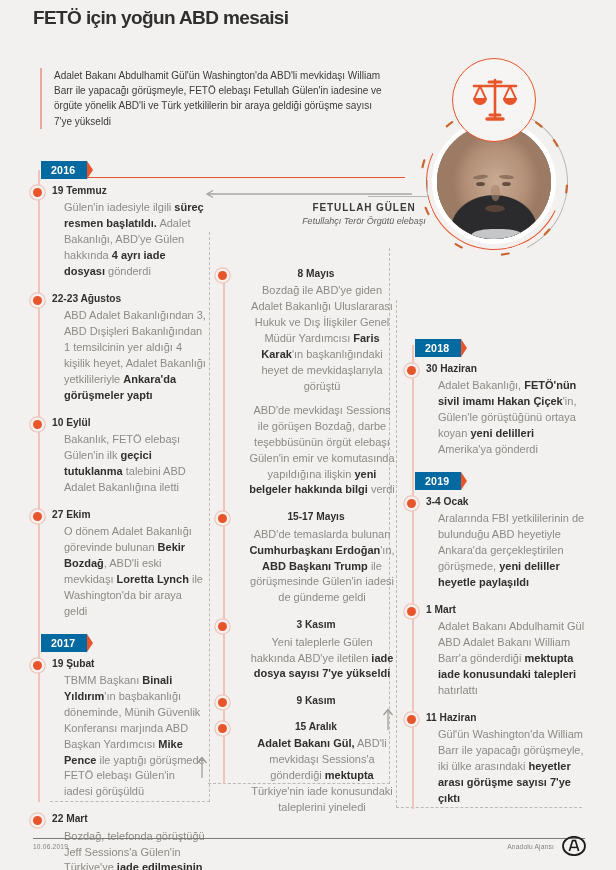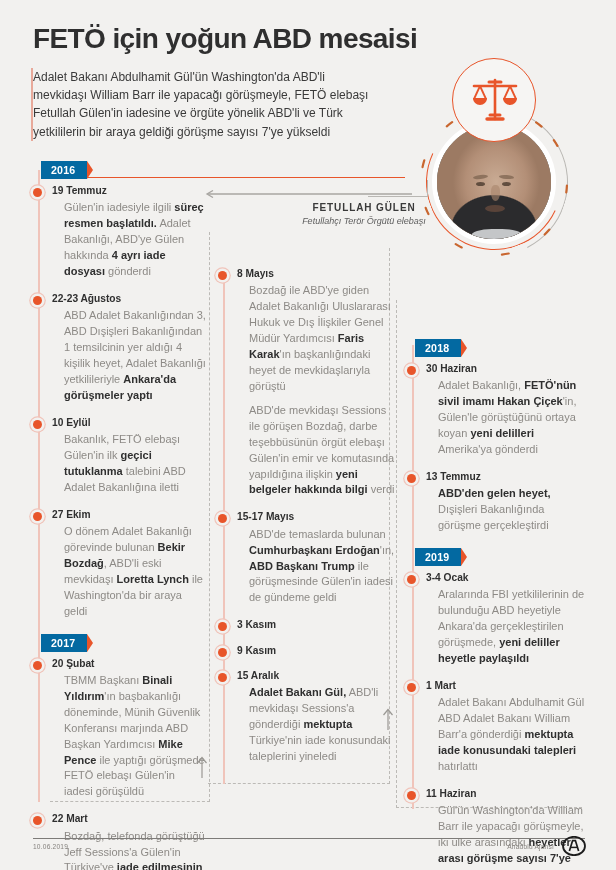--- a/index.html
+++ b/index.html
@@ -16,38 +16,38 @@
     height: 870px;
     background: #f2f1ef;
     overflow: hidden;
     box-sizing: border-box;
   }
 
   
   .title {
     position: absolute;
     left: 33px;
-    top: 24px;
+    top: 8px;
     width: 470px;
-    font-size: 28px;
+    font-size: 19px;
     font-weight: bold;
     letter-spacing: -0.6px;
     color: #2f2f2f;
     line-height: 1.05;
   }
 
   .intro {
     position: absolute;
-    left: 31px;
+    left: 40px;
     top: 68px;
     width: 345px;
-    padding-left: 0;
+    padding-left: 12px;
     box-sizing: border-box;
     border-left: 2px solid #e8a99a;
-    font-size: 12px;
+    font-size: 10px;
     line-height: 1.52;
     color: #3a3a3a;
   }
 
   
   .scales-circle {
     position: absolute;
     left: 452px;
     top: 58px;
     width: 84px;
@@ -220,21 +220,21 @@
     top: 160px;
     width: 616px;
     height: 660px;
   }
   .col {
     position: absolute;
     top: 0;
     box-sizing: border-box;
   }
   .col-1 { left: 28px;  width: 178px; }
-  .col-2 { left: 213px; width: 182px; }
+  .col-2 { left: 213px; width: 182px; text-align: center; }
   .col-3 { left: 402px; width: 186px; }
 
   .col-2 { padding-top: 108px; }
   .col-3 { padding-top: 178px; }
 
   
   .dash-box {
     position: absolute;
     border: 1px dashed #bcbab6;
     box-sizing: border-box;
@@ -452,21 +452,21 @@
       <div class="entry">
         <span class="dot"></span>
         <div class="date">27 Ekim</div>
         <div class="body">O dönem Adalet Bakanlığı görevinde bulunan <b>Bekir Bozdağ</b>, ABD'li eski mevkidaşı <b>Loretta Lynch</b> ile Washington'da bir araya geldi</div>
       </div>
 
       <div class="year">2017</div>
 
       <div class="entry">
         <span class="dot"></span>
-        <div class="date">20 Şubat</div>
+        <div class="date">19 Şubat</div>
         <div class="body">TBMM Başkanı <b>Binali Yıldırım</b>'ın başbakanlığı döneminde, Münih Güvenlik Konferansı marjında ABD Başkan Yardımcısı <b>Mike Pence</b> ile yaptığı görüşmede FETÖ elebaşı Gülen'in iadesi görüşüldü</div>
       </div>
 
       <div class="entry">
         <span class="dot"></span>
         <div class="date">22 Mart</div>
         <div class="body">Bozdağ, telefonda görüştüğü Jeff Sessions'a Gülen'in Türkiye'ye <b>iade edilmesinin zorunlu olduğunu aktardı</b></div>
       </div>
 
     </div>
@@ -484,20 +484,21 @@
 
       <div class="entry">
         <span class="dot"></span>
         <div class="date">15-17 Mayıs</div>
         <div class="body">ABD'de temaslarda bulunan <b>Cumhurbaşkanı Erdoğan</b>'ın, <b>ABD Başkanı Trump</b> ile görüşmesinde Gülen'in iadesi de gündeme geldi</div>
       </div>
 
       <div class="entry">
         <span class="dot"></span>
         <div class="date">3 Kasım</div>
+        <div class="body">Yeni taleplerle Gülen hakkında ABD'ye iletilen <b>iade dosya sayısı 7'ye yükseldi</b></div>
       </div>
 
       <div class="entry">
         <span class="dot"></span>
         <div class="date">9 Kasım</div>
       </div>
 
       <div class="entry">
         <span class="dot"></span>
         <div class="date">15 Aralık</div>
@@ -509,25 +510,20 @@
     <div class="col col-3">
 
       <div class="year">2018</div>
 
       <div class="entry">
         <span class="dot"></span>
         <div class="date">30 Haziran</div>
         <div class="body">Adalet Bakanlığı, <b>FETÖ'nün sivil imamı Hakan Çiçek</b>'in, Gülen'le görüştüğünü ortaya koyan <b>yeni delilleri</b> Amerika'ya gönderdi</div>
       </div>
 
-      <div class="entry">
-        <span class="dot"></span>
-        <div class="date">13 Temmuz</div>
-        <div class="body"><b>ABD'den gelen heyet,</b> Dışişleri Bakanlığında görüşme gerçekleştirdi</div>
-      </div>
 
       <div class="year">2019</div>
 
       <div class="entry">
         <span class="dot"></span>
         <div class="date">3-4 Ocak</div>
         <div class="body">Aralarında FBI yetkililerinin de bulunduğu ABD heyetiyle Ankara'da gerçekleştirilen görüşmede, <b>yeni deliller heyetle paylaşıldı</b></div>
       </div>
 
       <div class="entry">

